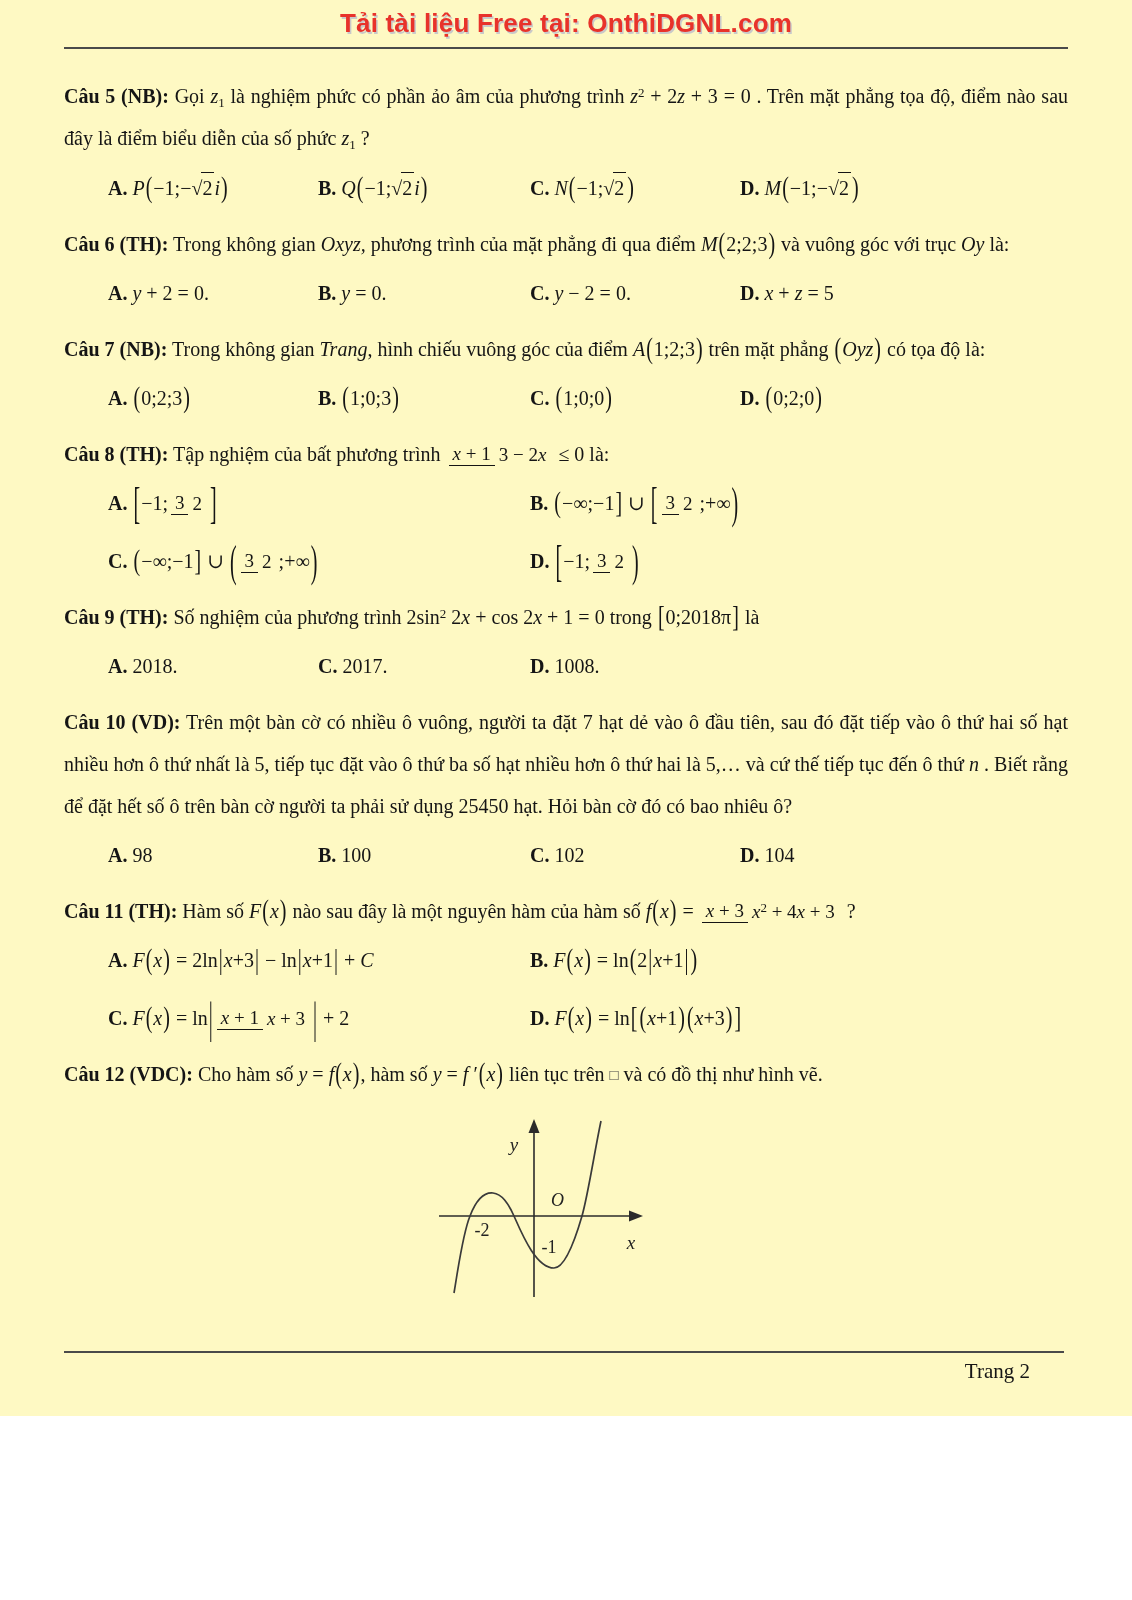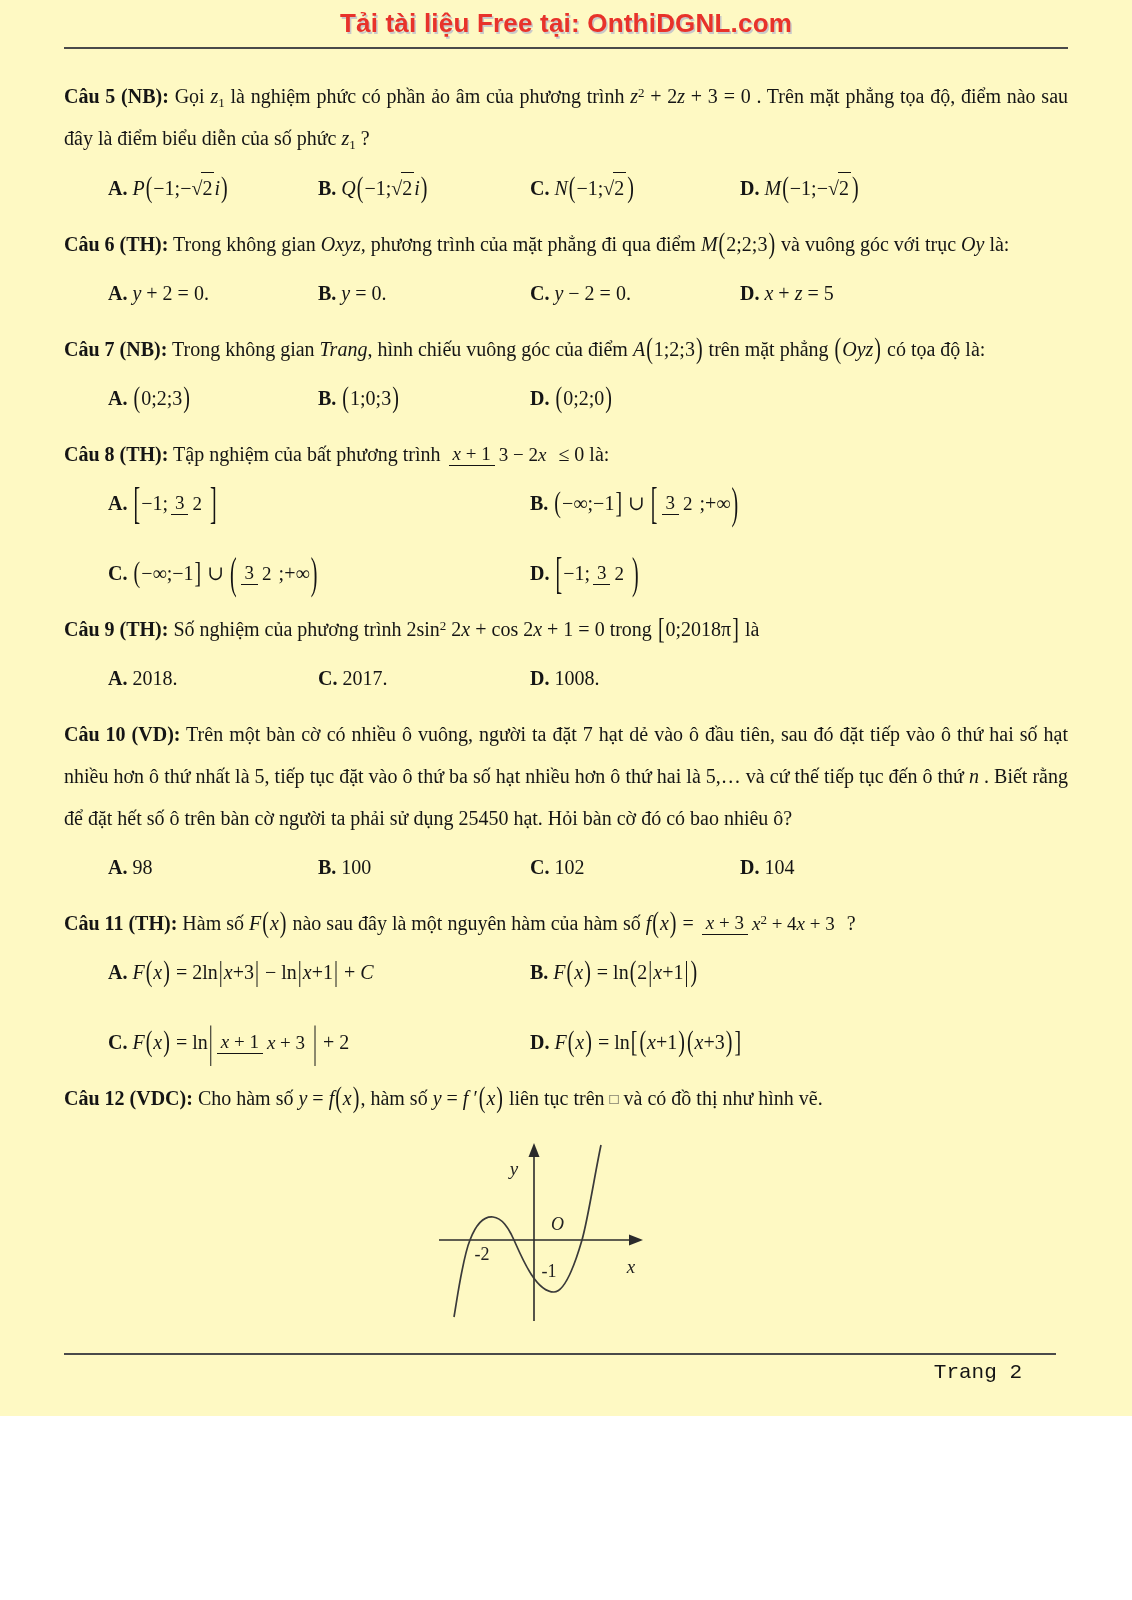--- a/index.html
+++ b/index.html
@@ -8,38 +8,38 @@
   .inner{padding:0 64px;}
   .banner{margin-top:8px;text-align:center;font-family:"Liberation Sans","DejaVu Sans",sans-serif;
           font-weight:bold;font-size:26px;color:#e8322a;text-shadow:1.5px 1.5px 0 #c9c9c9;letter-spacing:.2px;}
   .rule{border:none;border-top:2px solid #4a4a4a;margin:8px 0 0 0;}
   main{margin-top:26px;}
   .q{margin-bottom:10px;}
   .stmt{margin:0;line-height:42px;text-align:justify;}
   .qlabel{font-weight:bold;font-family:Liberation Serif, serif;}
   .opts{display:grid;margin-left:44px;padding:7px 0 4px 0;align-items:center;}
   .opts4{grid-template-columns:210px 212px 210px 1fr;}
-  .opts2{grid-template-columns:422px 1fr;row-gap:28px;}
+  .opts2{grid-template-columns:422px 1fr;row-gap:16px;}
   .opt{white-space:nowrap;line-height:30px;padding:6px 0;}
   .opt b{font-weight:bold;}
   i{font-style:italic;}
   sup{font-size:13px;vertical-align:6px;line-height:0;}
   sub{font-size:13px;vertical-align:-4px;line-height:0;}
   .fr{display:inline-flex;flex-direction:row;vertical-align:middle;text-align:center;
       line-height:1.12;font-size:.95em;margin:0 3px;position:relative;top:-2px;}
   .fr .nu{border-bottom:1.6px solid #151515;padding:0 4px 1px 4px;}
   .fr .de{padding:1px 4px 0 4px;}
   .d1{display:inline-block;transform:scaleY(1.45);transform-origin:50% 55%;padding:0 1px;}
   .d2{display:inline-block;transform:scaleY(2.25);transform-origin:50% 52%;font-weight:300;padding:0 1px;}
   .rad{display:inline-block;margin-right:-1px;}
   .ov{display:inline-block;border-top:1.5px solid #151515;padding:0 2px 0 1px;}
   .rbox{display:inline-block;font-size:.75em;color:#444;transform:translateY(-1px);}
   .figure{width:330px;margin:10px auto 0 auto;}
   .figure svg{display:block;}
-  footer{position:absolute;left:64px;right:76px;bottom:32px;font-family:Liberation Mono, monospace;}
+  footer{position:absolute;left:64px;right:68px;bottom:32px;}
   .pageno{text-align:right;padding-right:34px;margin-top:6px;font-size:21px;}
 </style>
 </head>
 <body>
 
 <div class="page">
   <div class="inner">
     <header>
       <div class="banner">Tải tài liệu Free tại: OnthiDGNL.com</div>
       <hr class="rule">
@@ -62,20 +62,21 @@
             <div class="opt"><b>B.</b> <i>y</i> = 0.</div>
             <div class="opt"><b>C.</b> <i>y</i> − 2 = 0.</div>
             <div class="opt"><b>D.</b> <i>x</i> + <i>z</i> = 5</div>
           </div>
         </section>
         <section class="q">
           <p class="stmt"><b class="qlabel">Câu 7 (NB):</b> <span>Trong không gian <i>Trang</i>, hình chiếu vuông góc của điểm <i>A</i><span class="d1">(</span>1;2;3<span class="d1">)</span> trên mặt phẳng <span class="d1">(</span><i>Oyz</i><span class="d1">)</span> có tọa độ là:</span></p>
           <div class="opts opts4">
             <div class="opt"><b>A.</b> <span class="d1">(</span>0;2;3<span class="d1">)</span></div>
             <div class="opt"><b>B.</b> <span class="d1">(</span>1;0;3<span class="d1">)</span></div>
+            <div class="opt"><b>C.</b> <span class="d1">(</span>1;0;0<span class="d1">)</span></div>
             <div class="opt"><b>D.</b> <span class="d1">(</span>0;2;0<span class="d1">)</span></div>
           </div>
         </section>
         <section class="q">
           <p class="stmt"><b class="qlabel">Câu 8 (TH):</b> <span>Tập nghiệm của bất phương trình <span class="fr">
                 <span class="nu"><i>x</i> + 1</span>
                 <span class="de">3 − 2<i>x</i></span>
               </span> ≤ 0 là:</span></p>
           <div class="opts opts2">
             <div class="opt"><b>A.</b> <span class="d2">[</span>−1;<span class="fr">

